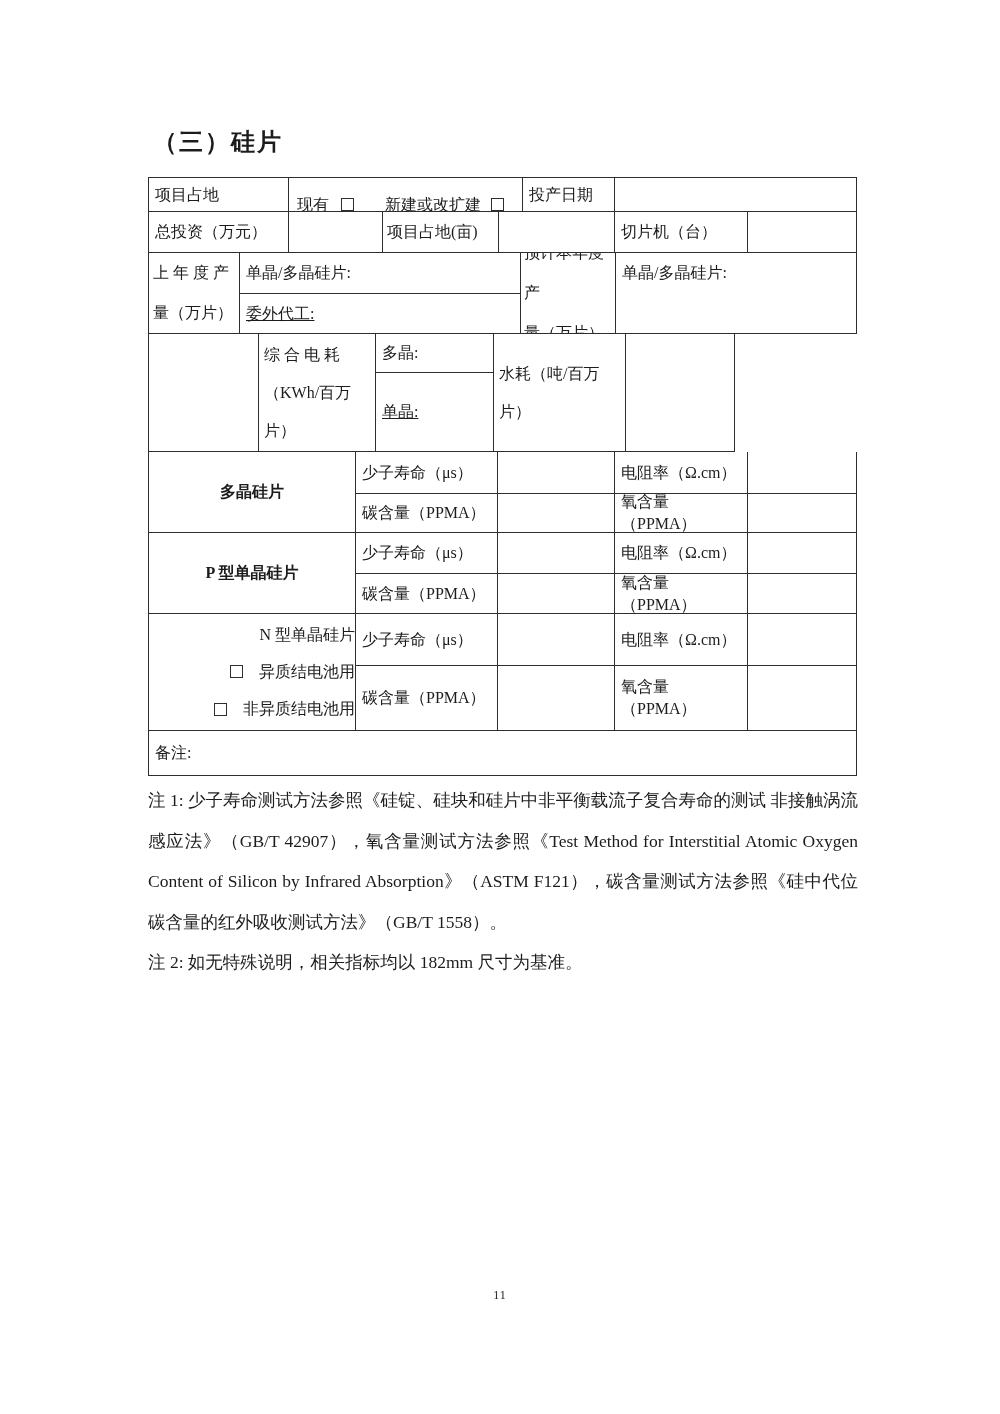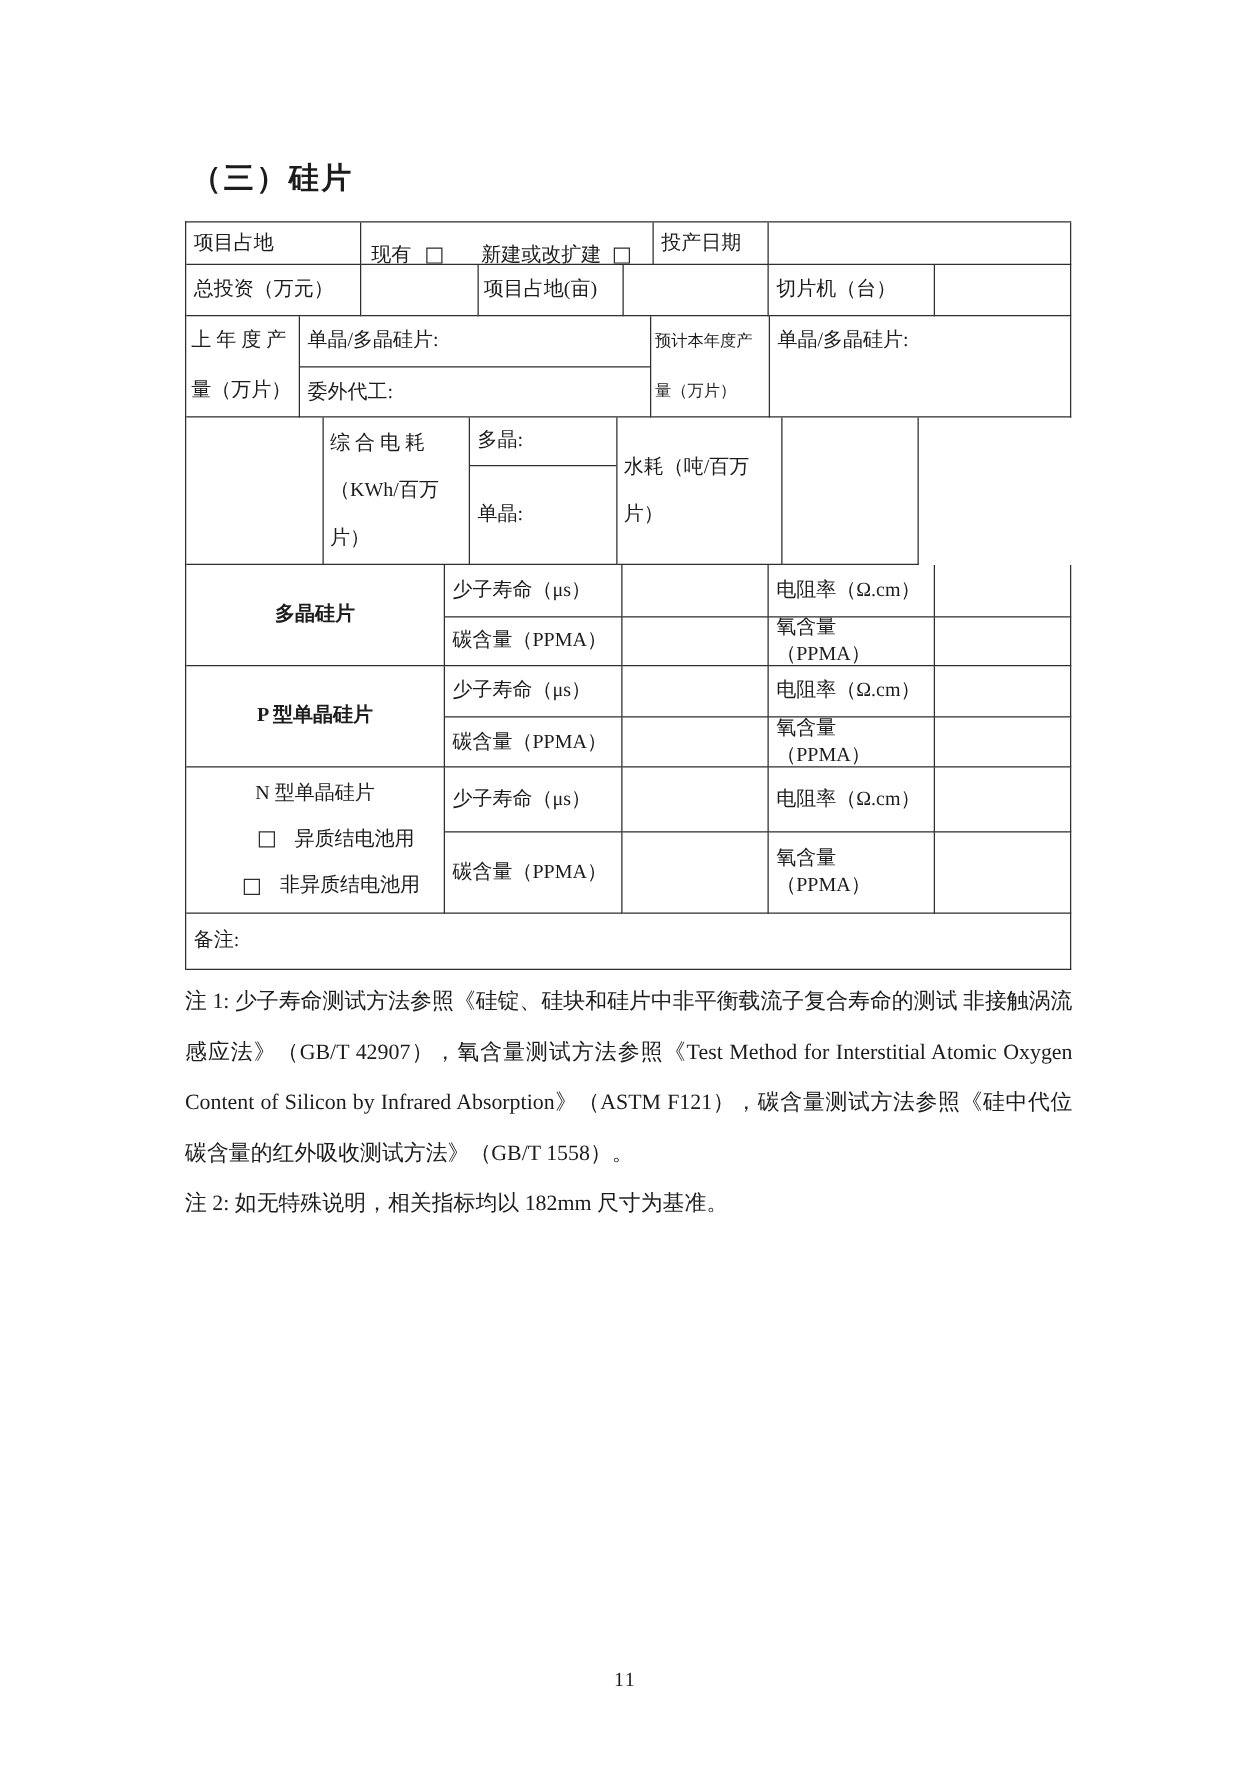--- a/index.html
+++ b/index.html
@@ -25,43 +25,43 @@
     border-right: 1.5px solid #2e2e2e;
     border-bottom: 1.5px solid #2e2e2e;
     display: flex; align-items: center;
     padding: 2px 6px;
     line-height: 22px;
     overflow: hidden;
   }
   .splitcol { display: flex; flex-direction: column; }
   .splitcol > .subcell { border-right: none; }
   .splitcol { border-right: 1.5px solid #2e2e2e; border-bottom: 1.5px solid #2e2e2e; }
-  .splitcol > .subcell:last-child { border-bottom: none; }
+  .splitcol > .subcell:last-child { border-bottom: none; text-decoration: underline; }
   .nest { display: flex; flex-direction: column; }
   .ml { white-space: pre-line; line-height: 40px; }
   .ml38 { white-space: pre-line; line-height: 38px; font-family: Liberation Serif, serif; }
   .vtop { align-items: flex-start; padding-top: 9px; }
   .ctr { justify-content: center; text-align: center; font-weight: bold; }
   .cbx {
     width: 13px; height: 13px; flex: none;
     border: 1.5px solid #2e2e2e; display: inline-block;
     background: transparent;
   }
   .optgroup { display: flex; align-items: center; margin-top: 20px; }
-  .ncat { flex-direction: column; justify-content: center; align-items: center; padding: 2px 0; }
+  .ncat { flex-direction: column; justify-content: center; align-items: flex-end; padding: 2px 0; }
   .ncat .nline { height: 38px; display: flex; align-items: center; }
   
   .notes {
     position: absolute; left: 148px; top: 780px; width: 710px;
     font-size: 17.5px; line-height: 40.5px;
   }
   .notes p.j { text-align: justify; }
   .pagenum {
     position: absolute; top: 1288px; left: 0; width: 100%;
-    text-align: center; font-size: 16px; letter-spacing: 1px; margin-top: 48px;
+    text-align: center; font-size: 12px; letter-spacing: 1px;
   }
 </style>
 </head>
 <body>
 
 <div class="doc-title">（三）硅片</div>
 
 <div class="tbl">
 
   <div class="row" style="height:34px">
@@ -91,21 +91,21 @@
 
   <div class="row" style="height:81px">
     <div class="cell" style="width:91px; padding-left:4px">
       <span class="ml">上 年 度 产
 量（万片）</span>
     </div>
     <div class="splitcol" style="width:281px">
       <div class="subcell" style="height:41px">单晶/多晶硅片:</div>
       <div class="subcell" style="flex:1">委外代工:</div>
     </div>
-    <div class="cell" style="width:95px; padding-left:3px; font-size:13px">
+    <div class="cell" style="width:95px; padding-left:3px; font-size:16px">
       <span class="ml">预计本年度产
 量（万片）</span>
     </div>
     <div class="cell vtop" style="width:241px">单晶/多晶硅片:</div>
   </div>
 
   <div class="row" style="height:118px">
     <div class="cell" style="width:110px"></div>
     <div class="cell" style="width:117px; padding-left:5px">
       <span class="ml38">综 合 电 耗

